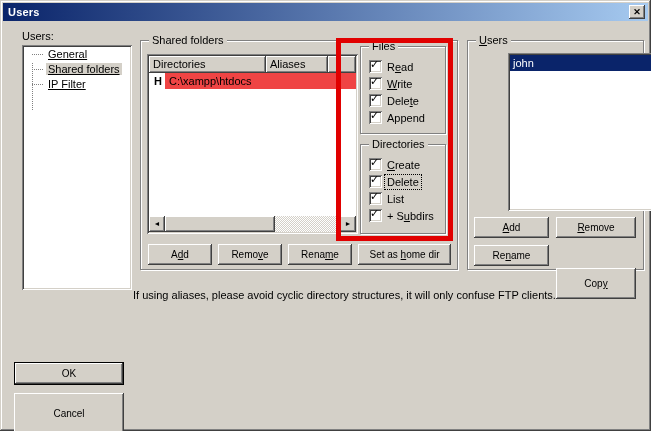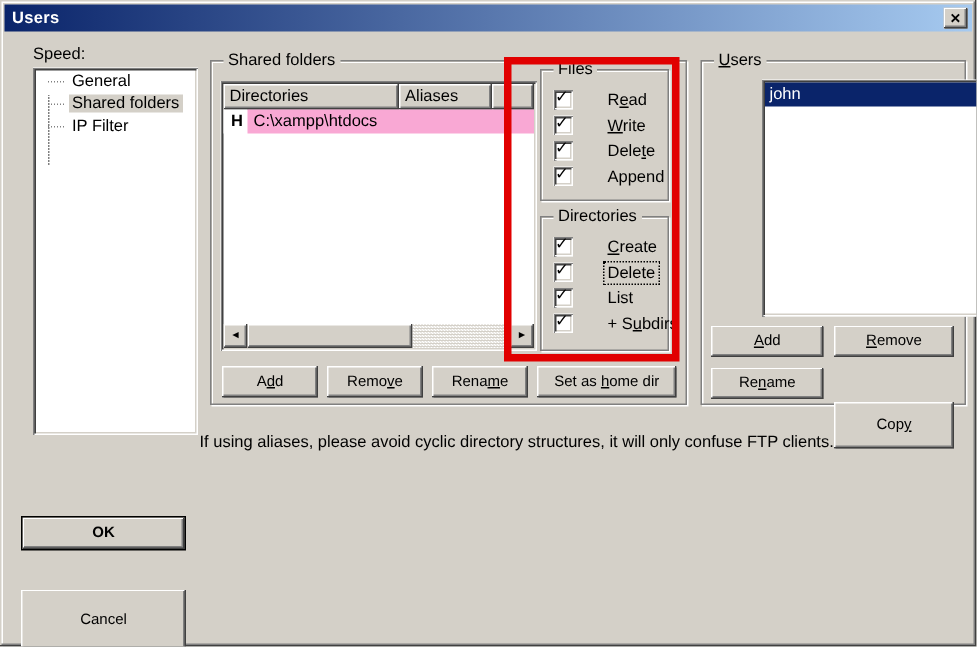--- a/index.html
+++ b/index.html
@@ -27,52 +27,52 @@
     position:absolute;background:#d4d0c8;border:0;padding:0;color:#000;
     font-family:"Liberation Sans","DejaVu Sans",sans-serif;font-size:10px;text-align:center;cursor:default;
     box-shadow: inset -1px -1px 0 #404040, inset 1px 1px 0 #fff, inset -2px -2px 0 #808080, inset 2px 2px 0 #d4d0c8;
   }
   .btn.default{border:1px solid #000;}
   .group{position:absolute;border:1px solid #808080;box-shadow: inset 1px 1px 0 #fff, 1px 1px 0 #fff;}
   .legend{position:absolute;top:-7px;left:8px;background:#d4d0c8;padding:0 3px;line-height:13px;}
   .lbl{position:absolute;}
   
   .tree{position:absolute;left:22px;top:45px;width:110px;height:245px;}
-  .tree-inner{position:absolute;left:2px;top:2px;right:2px;bottom:2px;overflow:hidden;}
+  .tree-inner{position:absolute;left:2px;top:2px;right:2px;bottom:2px;overflow:hidden;text-decoration:underline;}
   .tree-vline{position:absolute;left:8px;top:16px;height:47px;width:1px;
     background:repeating-linear-gradient(180deg,#808080 0 1px,transparent 1px 2px);}
   .titem{position:relative;height:15px;line-height:15px;padding-left:22px;white-space:nowrap;}
   .titem:first-child{margin-top:9px;}
   .titem .branch{position:absolute;left:8px;top:7px;width:12px;height:1px;
     background:repeating-linear-gradient(90deg,#808080 0 1px,transparent 1px 2px);}
   .titem .tlabel{padding:0 2px;}
   .titem.selected .tlabel{background:#d4d0c8;}
   
   .dirlist{position:absolute;left:6px;top:13px;width:211px;height:180px;}
   .lheader{position:absolute;left:2px;top:2px;right:2px;height:17px;display:flex;}
   .hcell{background:#d4d0c8;line-height:17px;padding-left:4px;
     box-shadow: inset -1px -1px 0 #404040, inset 1px 1px 0 #fff, inset -2px -2px 0 #808080, inset 2px 2px 0 #d4d0c8;}
   .hc-dir{width:117px;}
   .hc-alias{width:62px;}
   .hc-fill{flex:1;}
   .drow{position:absolute;left:2px;top:19px;right:2px;height:16px;display:flex;line-height:16px;}
   .home-m{font-weight:bold;width:16px;padding-left:5px;background:#fff;}
-  .dpath{flex:1;background:#f9a8d4;padding-left:4px;}
+  .dpath{flex:1;background:#ef4444;padding-left:4px;}
   .hscroll{position:absolute;left:2px;right:2px;bottom:2px;height:16px;display:flex;}
   .sb-btn{width:16px;height:16px;background:#d4d0c8;border:0;padding:0;font-size:7px;line-height:14px;text-align:center;color:#000;
     box-shadow: inset -1px -1px 0 #404040, inset 1px 1px 0 #fff, inset -2px -2px 0 #808080, inset 2px 2px 0 #d4d0c8;}
   .sb-thumb{width:110px;height:16px;background:#d4d0c8;
     box-shadow: inset -1px -1px 0 #404040, inset 1px 1px 0 #fff, inset -2px -2px 0 #808080, inset 2px 2px 0 #d4d0c8;}
   .sb-track{flex:1;background:repeating-conic-gradient(#fff 0% 25%, #d4d0c8 0% 50%) 0 0 / 2px 2px;}
   
   .cbrow{position:absolute;left:8px;height:15px;display:flex;align-items:center;}
   .cb{width:13px;height:13px;background:#fff;position:relative;flex:none;
     box-shadow: inset 1px 1px 0 #808080, inset -1px -1px 0 #fff, inset 2px 2px 0 #404040, inset -2px -2px 0 #d4d0c8;}
   .check{position:absolute;left:1px;top:-2px;font-size:11px;font-weight:bold;}
-  .cbl{margin-left:21px;line-height:14px;padding:0 2px;white-space:nowrap;}
+  .cbl{margin-left:3px;line-height:14px;padding:0 2px;white-space:nowrap;}
   .cbl.focused{outline:1px dotted #000;}
   
   .ulist{position:absolute;left:8px;top:12px;width:161px;height:158px;margin-left:32px;}
   .urow{position:absolute;left:2px;top:2px;right:2px;height:16px;line-height:16px;padding-left:3px;color:#fff;
     background:var(--selection-bg,#0a246a);}
   
   .notes{position:absolute;left:133px;top:283px;width:517px;line-height:15px;}
   .note2{margin-top:5px;}
   
   .red-rect{position:absolute;left:336px;top:38px;width:117px;height:203px;
@@ -82,21 +82,21 @@
 </head>
 <body>
 
 <div class="window">
 
   <div class="titlebar">
     <span class="wtitle">Users</span>
     <button class="close-btn"><span>✕</span></button>
   </div>
 
-  <div class="lbl" style="left:22px;top:30px;">Speed:</div>
+  <div class="lbl" style="left:22px;top:30px;">Users:</div>
   <div class="tree sunken">
     <div class="tree-inner">
       <div class="tree-vline"></div>
       <div class="titem">
         <span class="branch"></span>
         <span class="tlabel">General</span>
       </div>
       <div class="titem selected">
         <span class="branch"></span>
         <span class="tlabel">Shared folders</span>
@@ -198,17 +198,17 @@
   </div>
   <button class="btn" style="left:474px;top:217px;width:75px;height:21px;"><u>A</u>dd</button>
   <button class="btn" style="left:556px;top:217px;width:80px;height:21px;"><u>R</u>emove</button>
   <button class="btn" style="left:474px;top:245px;width:75px;height:21px;">Re<u>n</u>ame</button>
   <button class="btn" style="left:556px;top:245px;width:80px;height:31px;margin-top:23px;">Cop<u>y</u></button>
 
   <div class="notes">
     <div class="note2">If using aliases, please avoid cyclic directory structures, it will only confuse FTP clients.</div>
   </div>
 
-  <button class="btn default" style="left:14px;top:344px;width:110px;height:23px;font-weight:bold;">OK</button>
+  <button class="btn default" style="left:14px;top:362px;width:110px;height:23px;">OK</button>
   <button class="btn" style="left:14px;top:393px;width:110px;height:40px;">Cancel</button>
 
   <div class="red-rect"></div>
 </div>
 
 </body></html>

